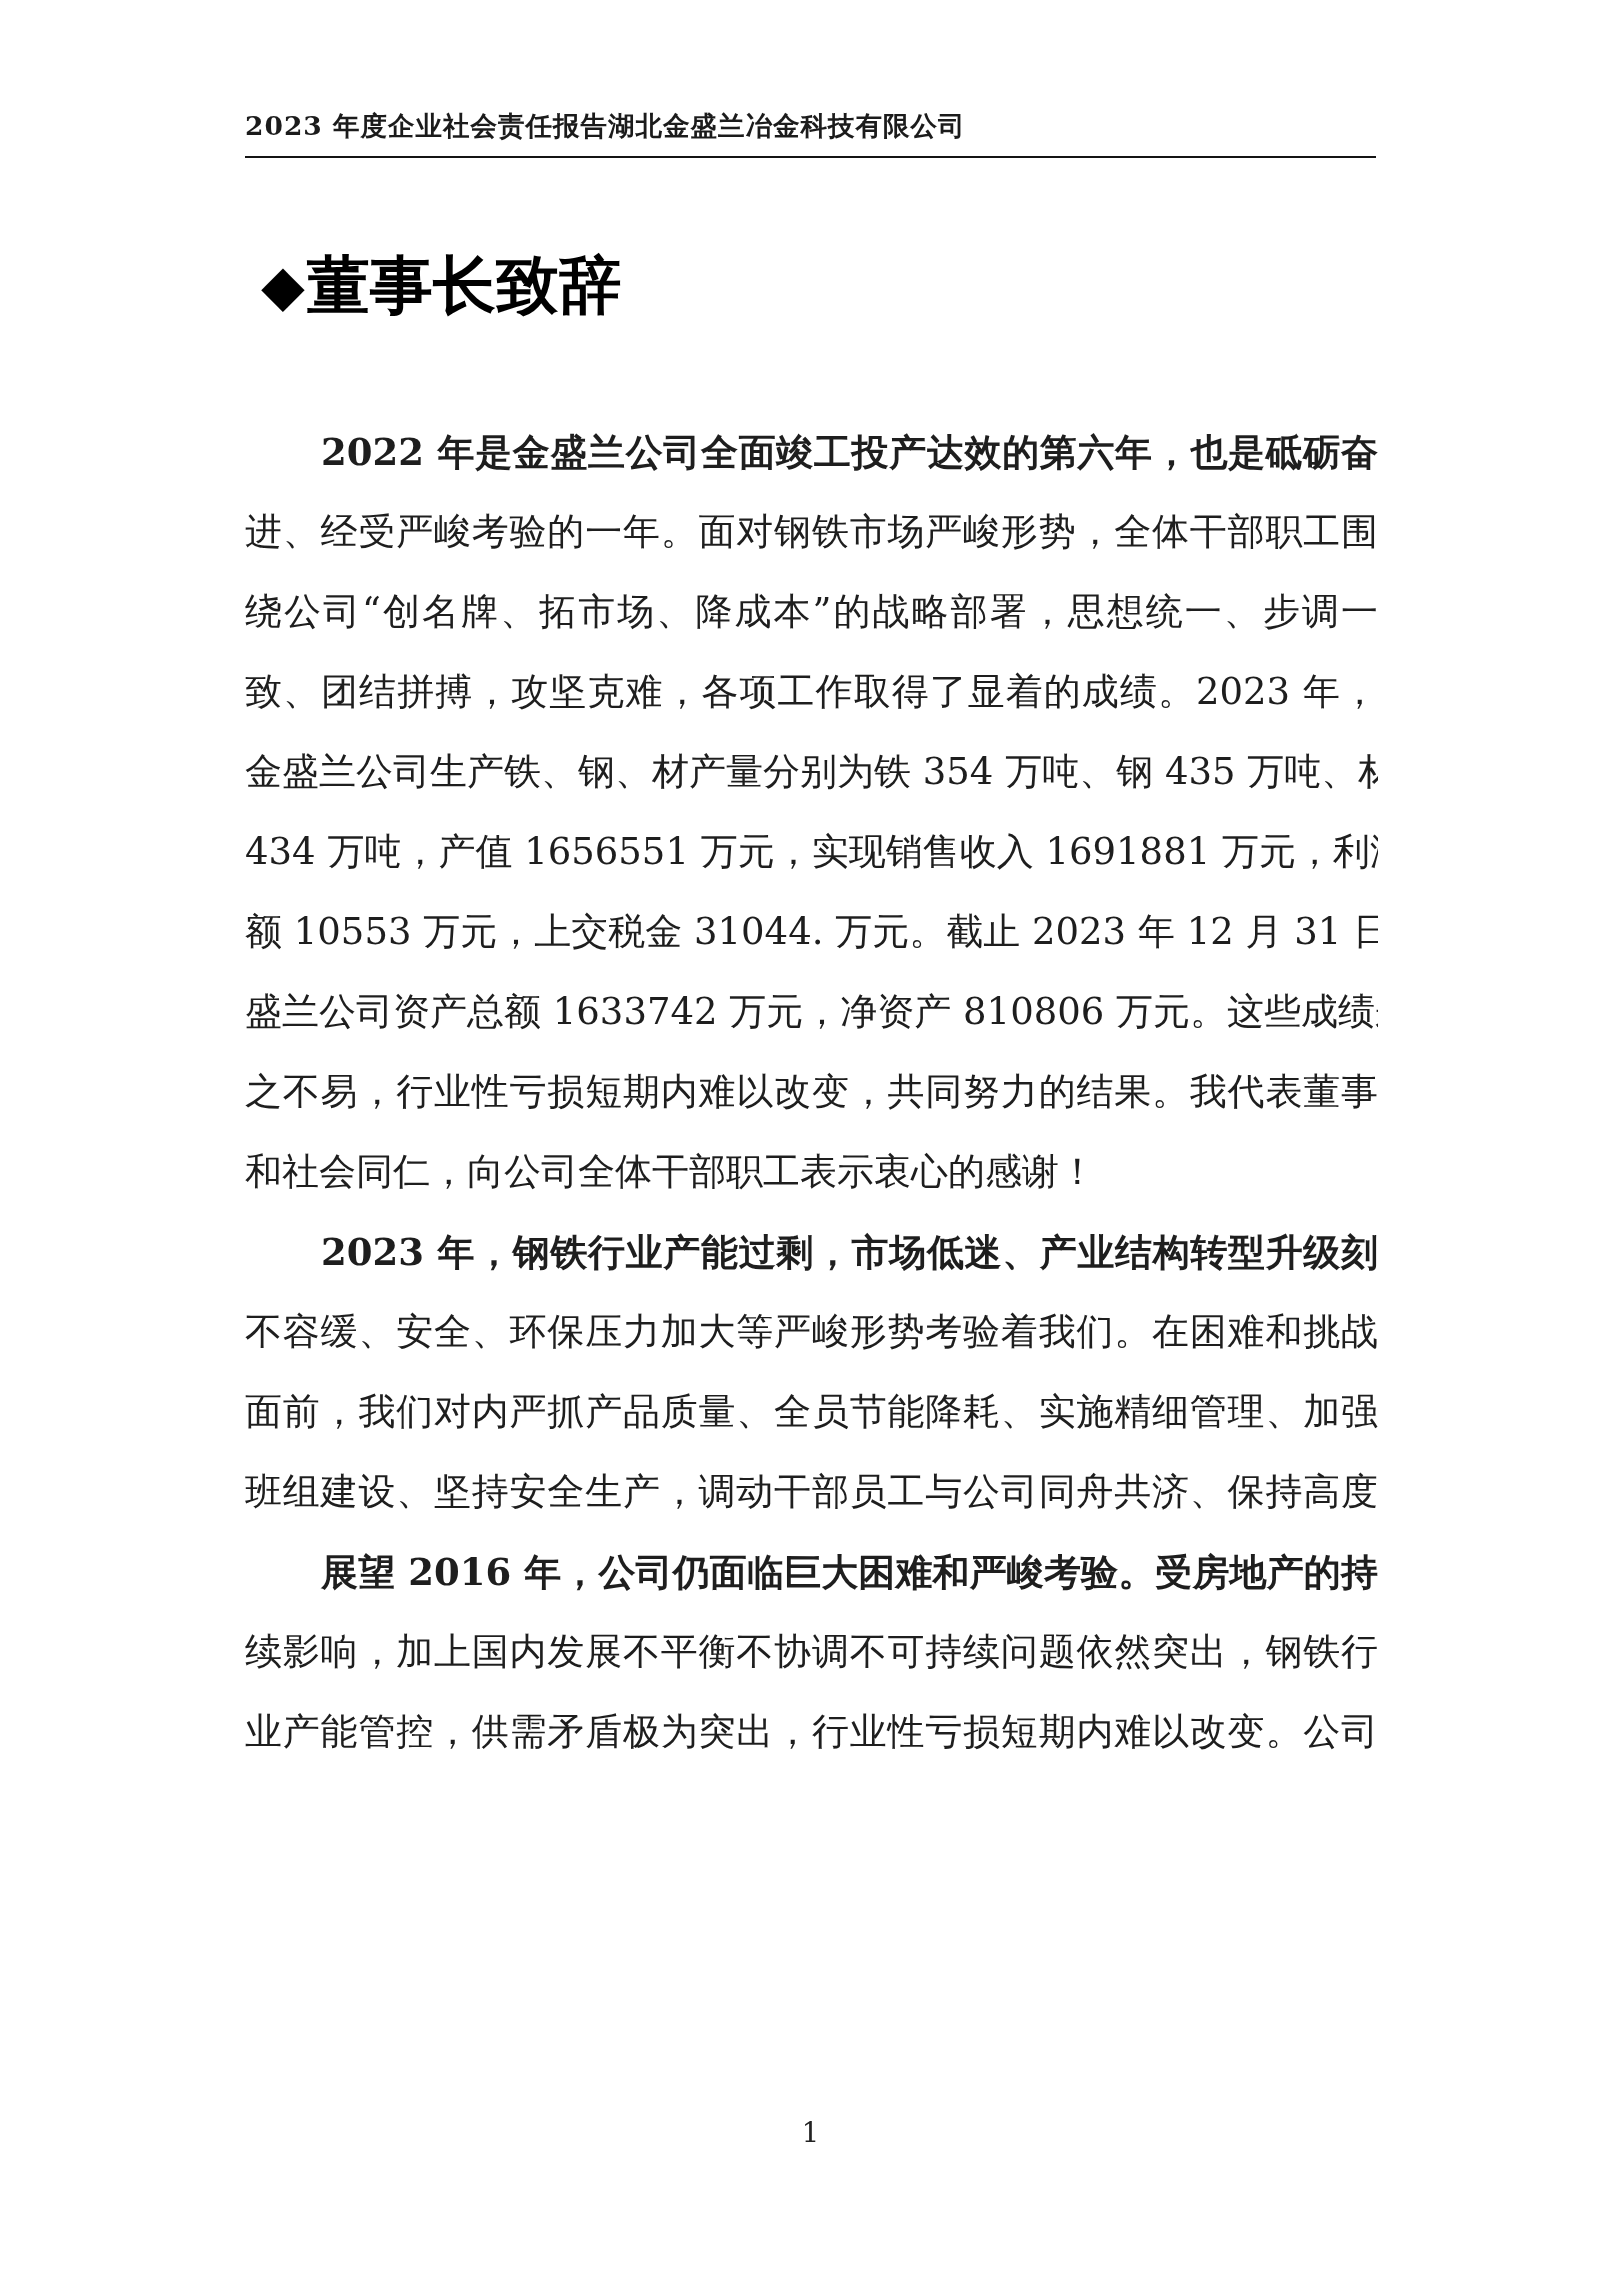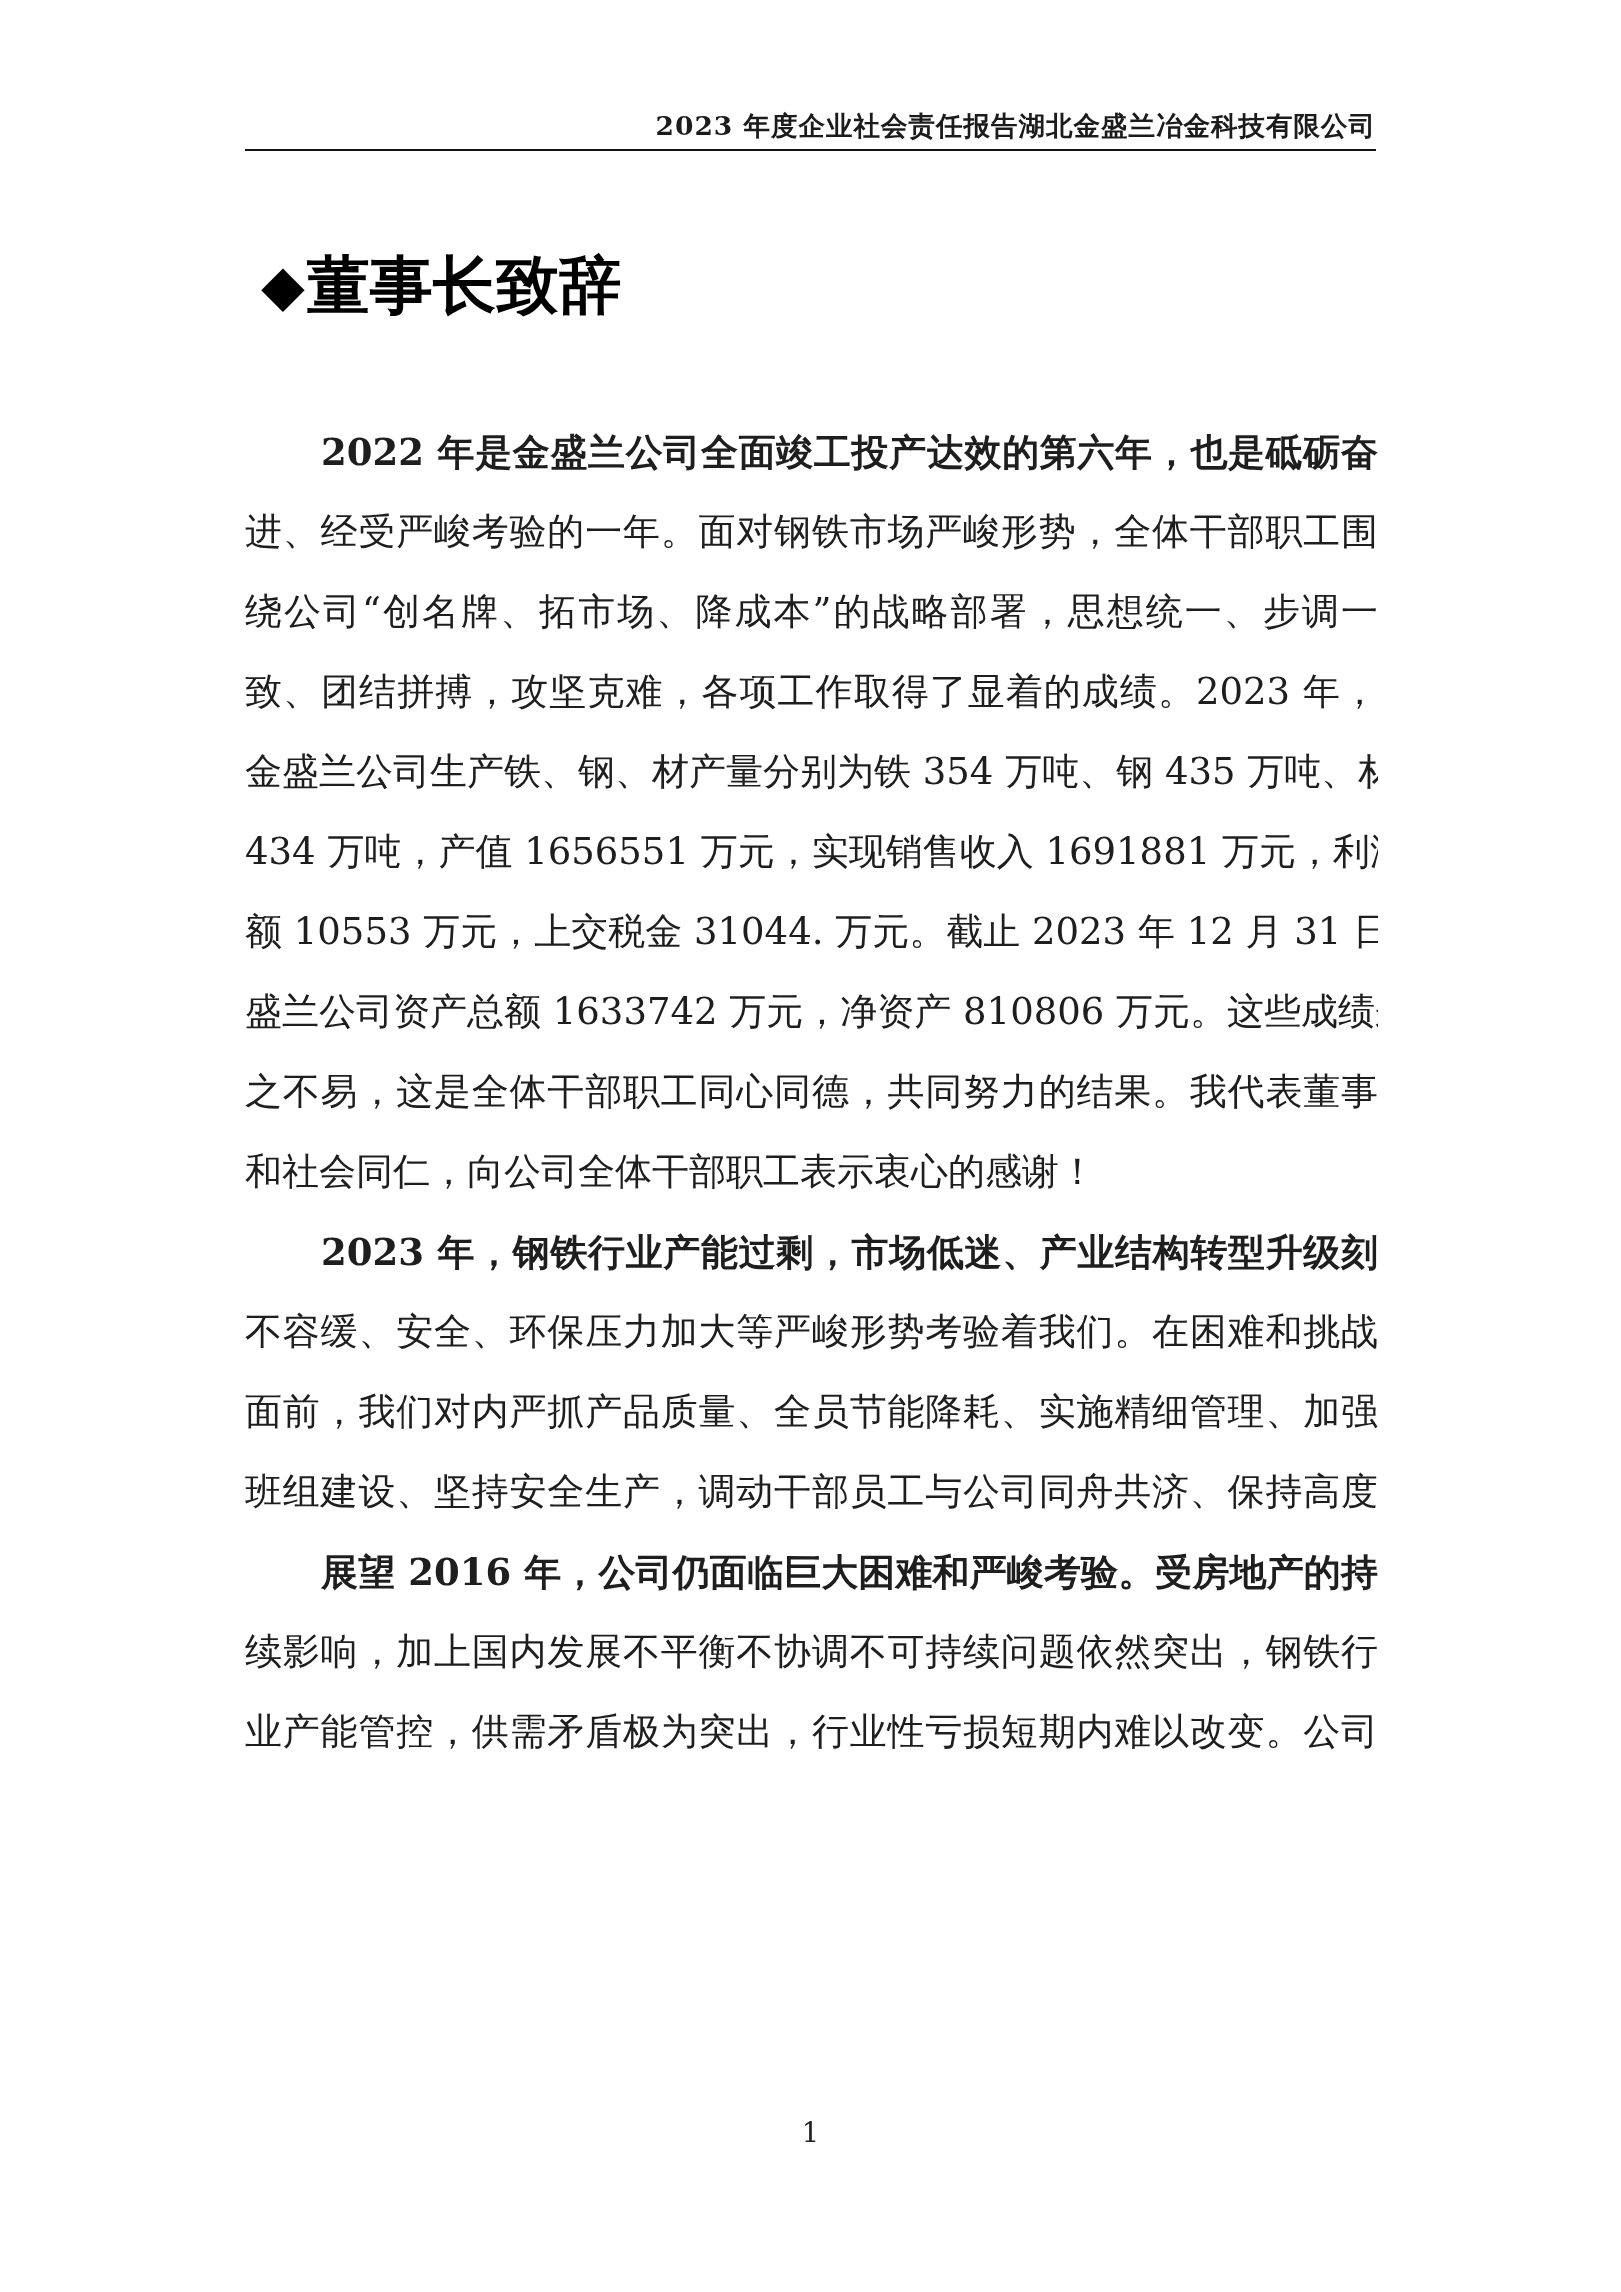--- a/index.html
+++ b/index.html
@@ -13,27 +13,27 @@
     font-family: "DejaVu Serif", "Liberation Serif", serif;
     overflow: hidden;
   }
   
   .hdr {
     position: absolute;
     left: 245px;
     right: 245px;
     top: 108px;
     display: flex;
-    justify-content: flex-end;
+    justify-content: flex-start;
     align-items: flex-end;
     font-size: 26.5px;
     font-weight: bold;
     letter-spacing: 1px;
     border-bottom: 2.9px solid #141414;
-    padding-bottom: 5px;
+    padding-bottom: 12px;
   }
   
   .title {
     position: absolute;
     left: 245px;
     top: 247px;
     font-family: "Liberation Sans", "DejaVu Sans", sans-serif;
     font-weight: bold;
     font-size: 63px;
     line-height: 76px;
@@ -90,21 +90,21 @@
   <div class="bodytxt">
 
     <div class="ln ind">2022 年是金盛兰公司全面竣工投产达效的第六年，也是砥砺奋</div>
     <div class="ln">进、经受严峻考验的一年。面对钢铁市场严峻形势，全体干部职工围</div>
     <div class="ln">绕公司“创名牌、拓市场、降成本”的战略部署，思想统一、步调一</div>
     <div class="ln">致、团结拼搏，攻坚克难，各项工作取得了显着的成绩。2023 年，</div>
     <div class="ln">金盛兰公司生产铁、钢、材产量分别为铁 354 万吨、钢 435 万吨、材</div>
     <div class="ln">434 万吨，产值 1656551 万元，实现销售收入 1691881 万元，利润总</div>
     <div class="ln">额 10553 万元，上交税金 31044. 万元。截止 2023 年 12 月 31 日，金</div>
     <div class="ln">盛兰公司资产总额 1633742 万元，净资产 810806 万元。这些成绩来</div>
-    <div class="ln">之不易，这是全体干部职工同心同德，共同努力的结果。我代表董事</div>
+    <div class="ln">之不易，行业性亏损短期内难以改变，共同努力的结果。我代表董事</div>
     <div class="ln last">和社会同仁，向公司全体干部职工表示衷心的感谢！</div>
 
     <div class="ln ind">2023 年，钢铁行业产能过剩，市场低迷、产业结构转型升级刻</div>
     <div class="ln">不容缓、安全、环保压力加大等严峻形势考验着我们。在困难和挑战</div>
     <div class="ln">面前，我们对内严抓产品质量、全员节能降耗、实施精细管理、加强</div>
     <div class="ln">班组建设、坚持安全生产，调动干部员工与公司同舟共济、保持高度</div>
 
     <div class="ln ind">展望 2016 年，公司仍面临巨大困难和严峻考验。受房地产的持</div>
     <div class="ln">续影响，加上国内发展不平衡不协调不可持续问题依然突出，钢铁行</div>
     <div class="ln">业产能管控，供需矛盾极为突出，行业性亏损短期内难以改变。公司</div>

